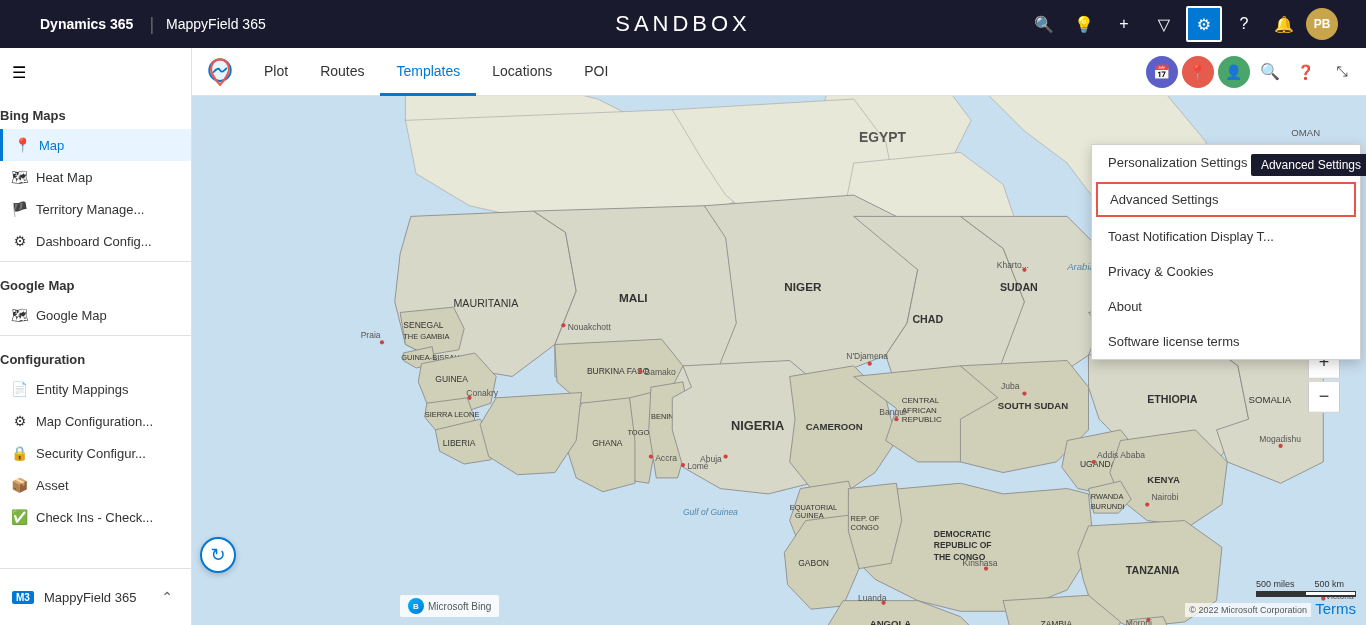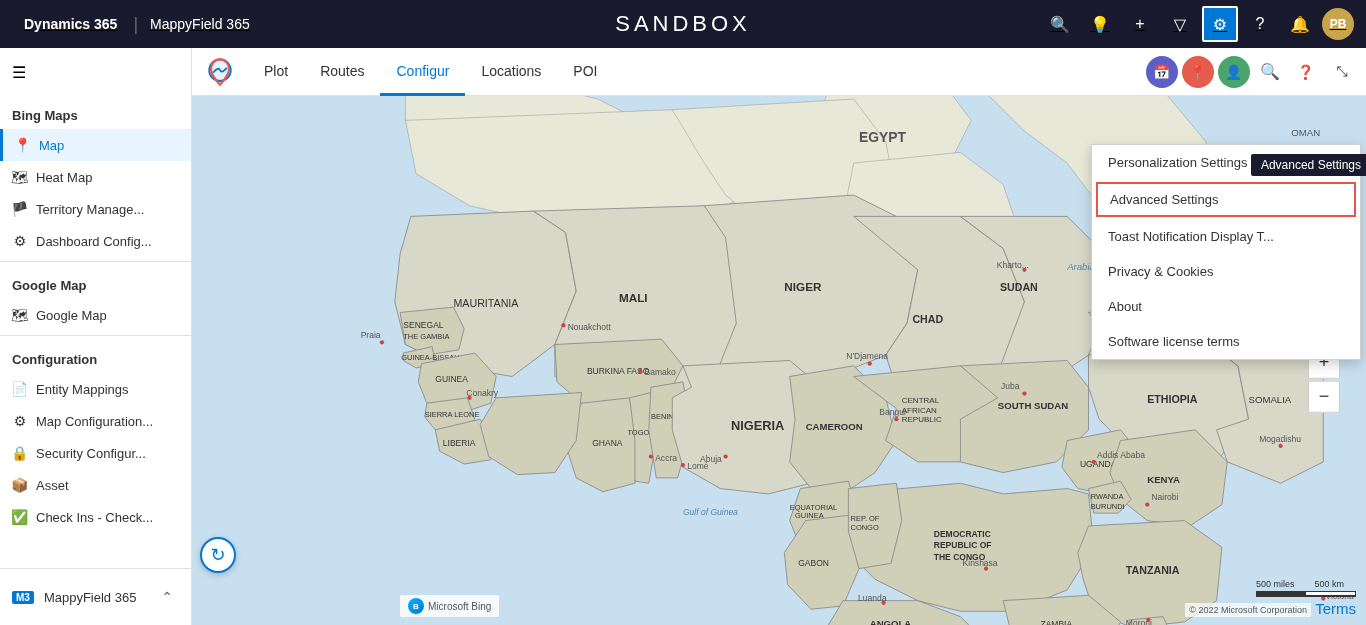--- a/index.html
+++ b/index.html
@@ -4,25 +4,24 @@
   <style>
     * { margin: 0; padding: 0; box-sizing: border-box; }
     body { font-family: 'Segoe UI', Arial, sans-serif; width: 1366px; height: 625px; overflow: hidden; background: #fff; }
 
     
     .top-nav {
       height: 48px;
       background: #1a1a2e;
       display: flex;
       align-items: center;
-      padding: 0 12px;
+      padding: 0 28px;
       gap: 0;
       position: relative;
       z-index: 100;
-      text-decoration: underline;
     }
     .top-nav-left {
       display: flex;
       align-items: center;
       gap: 0;
       color: #fff;
     }
     .nav-dynamics {
       font-size: 14px;
       font-weight: 600;
@@ -106,21 +105,21 @@
       display: flex;
       align-items: center;
       padding: 0 12px;
       gap: 8px;
       cursor: pointer;
     }
     .sidebar-section-title {
       font-size: 13px;
       font-weight: 600;
       color: #333;
-      padding: 12px 12px 6px 12px;
+      padding: 12px 12px 6px 0;
     }
     .sidebar-item {
       display: flex;
       align-items: center;
       padding: 8px 12px;
       gap: 8px;
       cursor: pointer;
       font-size: 13px;
       color: #333;
     }
@@ -476,21 +475,21 @@
 
         <svg viewBox="0 0 40 40" width="40" height="40">
           <circle cx="20" cy="18" r="12" fill="#e8f4ff" stroke="#0078d4" stroke-width="2"></circle>
           <path d="M20 6 C14 6 10 11 10 17 C10 24 20 34 20 34 C20 34 30 24 30 17 C30 11 26 6 20 6Z" fill="none" stroke="#e55b4d" stroke-width="2.5"></path>
           <path d="M13 20 Q18 14 20 18 Q22 22 27 16" fill="none" stroke="#0078d4" stroke-width="2" stroke-linecap="round"></path>
         </svg>
       </div>
       <div class="app-nav-items">
         <div class="app-nav-item">Plot</div>
         <div class="app-nav-item">Routes</div>
-        <div class="app-nav-item active">Configur</div>
+        <div class="app-nav-item active">Templates</div>
         <div class="app-nav-item">Locations</div>
         <div class="app-nav-item">POI</div>
       </div>
       <div class="app-nav-icons">
         <button class="app-nav-icon-btn calendar">📅</button>
         <button class="app-nav-icon-btn location">📍</button>
         <button class="app-nav-icon-btn person">👤</button>
         <button class="app-search-btn">🔍</button>
         <button class="app-help-btn">❓</button>
         <button class="app-expand-btn">⤡</button>

